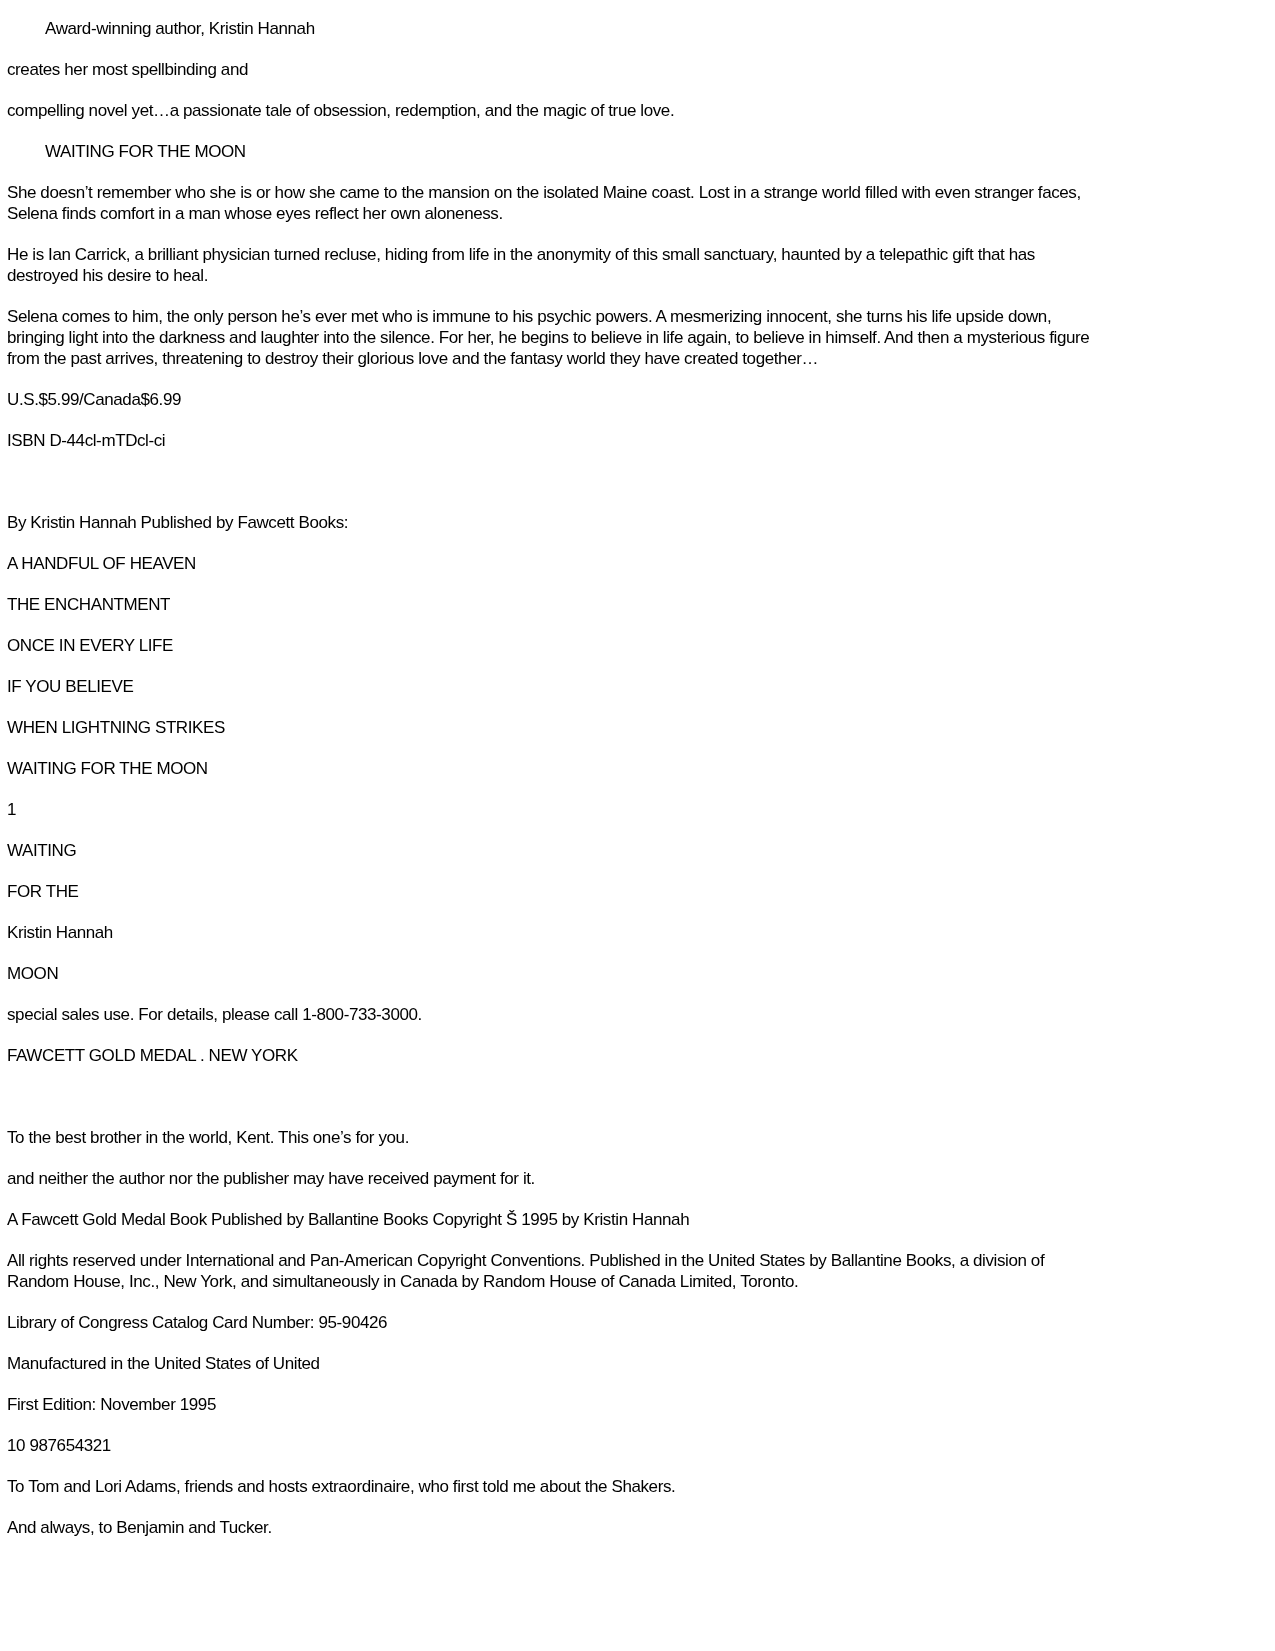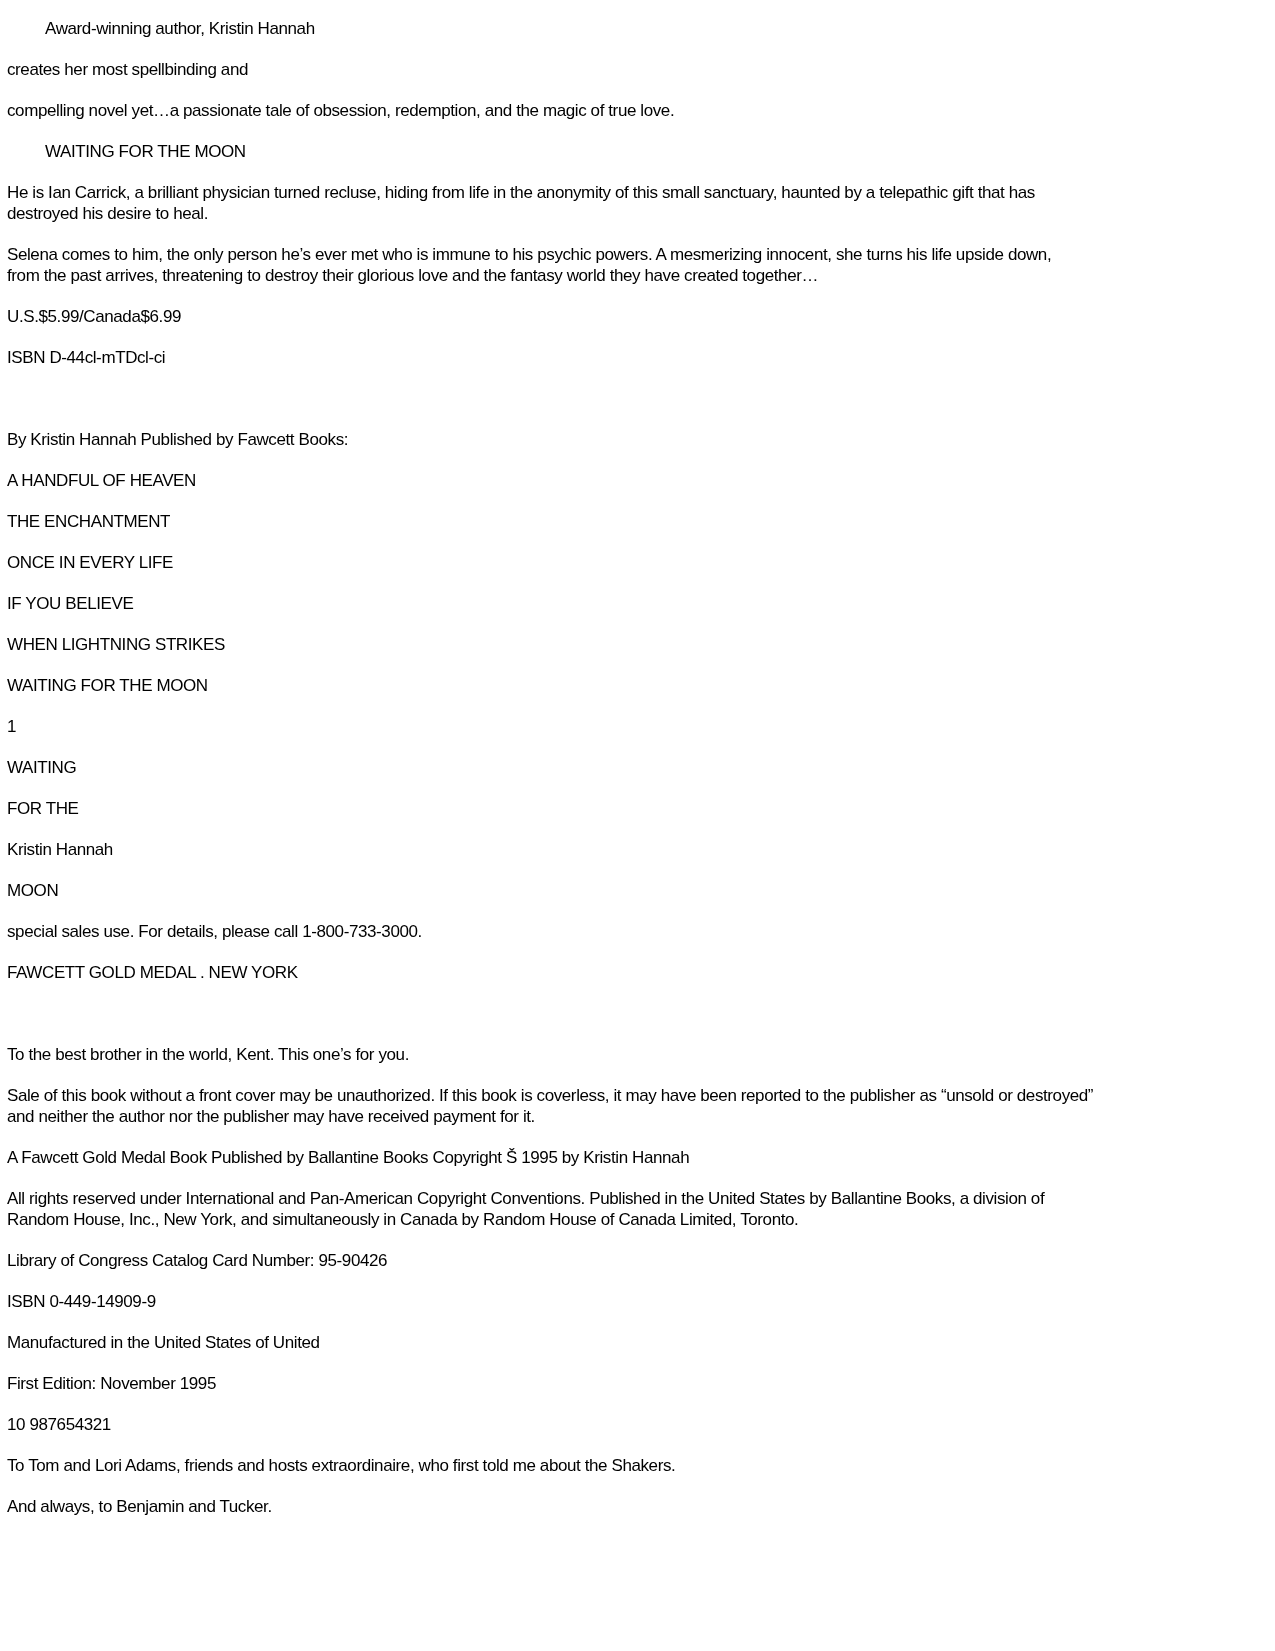--- a/index.html
+++ b/index.html
@@ -48,25 +48,30 @@
       <div class="block">
         <div class="line">creates her most spellbinding and</div>
       </div>
       <div class="block">
         <div class="line">compelling novel yet…a passionate tale of obsession, redemption, and the magic of true love.</div>
       </div>
       <div class="block">
         <div class="line indent">WAITING FOR THE MOON</div>
       </div>
       <div class="block">
+        <div class="line">She doesn’t remember who she is or how she came to the mansion on the isolated Maine coast. Lost in a strange world filled with even stranger faces,</div>
+        <div class="line">Selena finds comfort in a man whose eyes reflect her own aloneness.</div>
+      </div>
+      <div class="block">
         <div class="line">He is Ian Carrick, a brilliant physician turned recluse, hiding from life in the anonymity of this small sanctuary, haunted by a telepathic gift that has</div>
         <div class="line">destroyed his desire to heal.</div>
       </div>
       <div class="block">
         <div class="line">Selena comes to him, the only person he’s ever met who is immune to his psychic powers. A mesmerizing innocent, she turns his life upside down,</div>
+        <div class="line">bringing light into the darkness and laughter into the silence. For her, he begins to believe in life again, to believe in himself. And then a mysterious figure</div>
         <div class="line">from the past arrives, threatening to destroy their glorious love and the fantasy world they have created together…</div>
       </div>
       <div class="block">
         <div class="line">U.S.$5.99/Canada$6.99</div>
       </div>
       <div class="block">
         <div class="line">ISBN D-44cl-mTDcl-ci</div>
       </div>
       <div class="block blank">
         <div class="line"></div>
@@ -113,35 +118,31 @@
       <div class="block">
         <div class="line">FAWCETT GOLD MEDAL . NEW YORK</div>
       </div>
       <div class="block blank">
         <div class="line"></div>
       </div>
       <div class="block">
         <div class="line">To the best brother in the world, Kent. This one’s for you.</div>
       </div>
       <div class="block">
-        <div class="line">Sale of this book without a front cover may be unauthorized. If this book is coverless, it may have been reported to the publisher as “unsold or destroyed”</div>
         <div class="line">and neither the author nor the publisher may have received payment for it.</div>
       </div>
       <div class="block">
         <div class="line">A Fawcett Gold Medal Book Published by Ballantine Books Copyright Š 1995 by Kristin Hannah</div>
       </div>
       <div class="block">
         <div class="line">All rights reserved under International and Pan-American Copyright Conventions. Published in the United States by Ballantine Books, a division of</div>
         <div class="line">Random House, Inc., New York, and simultaneously in Canada by Random House of Canada Limited, Toronto.</div>
       </div>
       <div class="block">
         <div class="line">Library of Congress Catalog Card Number: 95-90426</div>
-      </div>
-      <div class="block">
-        <div class="line">ISBN 0-449-14909-9</div>
       </div>
       <div class="block">
         <div class="line">Manufactured in the United States of United</div>
       </div>
       <div class="block">
         <div class="line">First Edition: November 1995</div>
       </div>
       <div class="block">
         <div class="line">10 987654321</div>
       </div>

